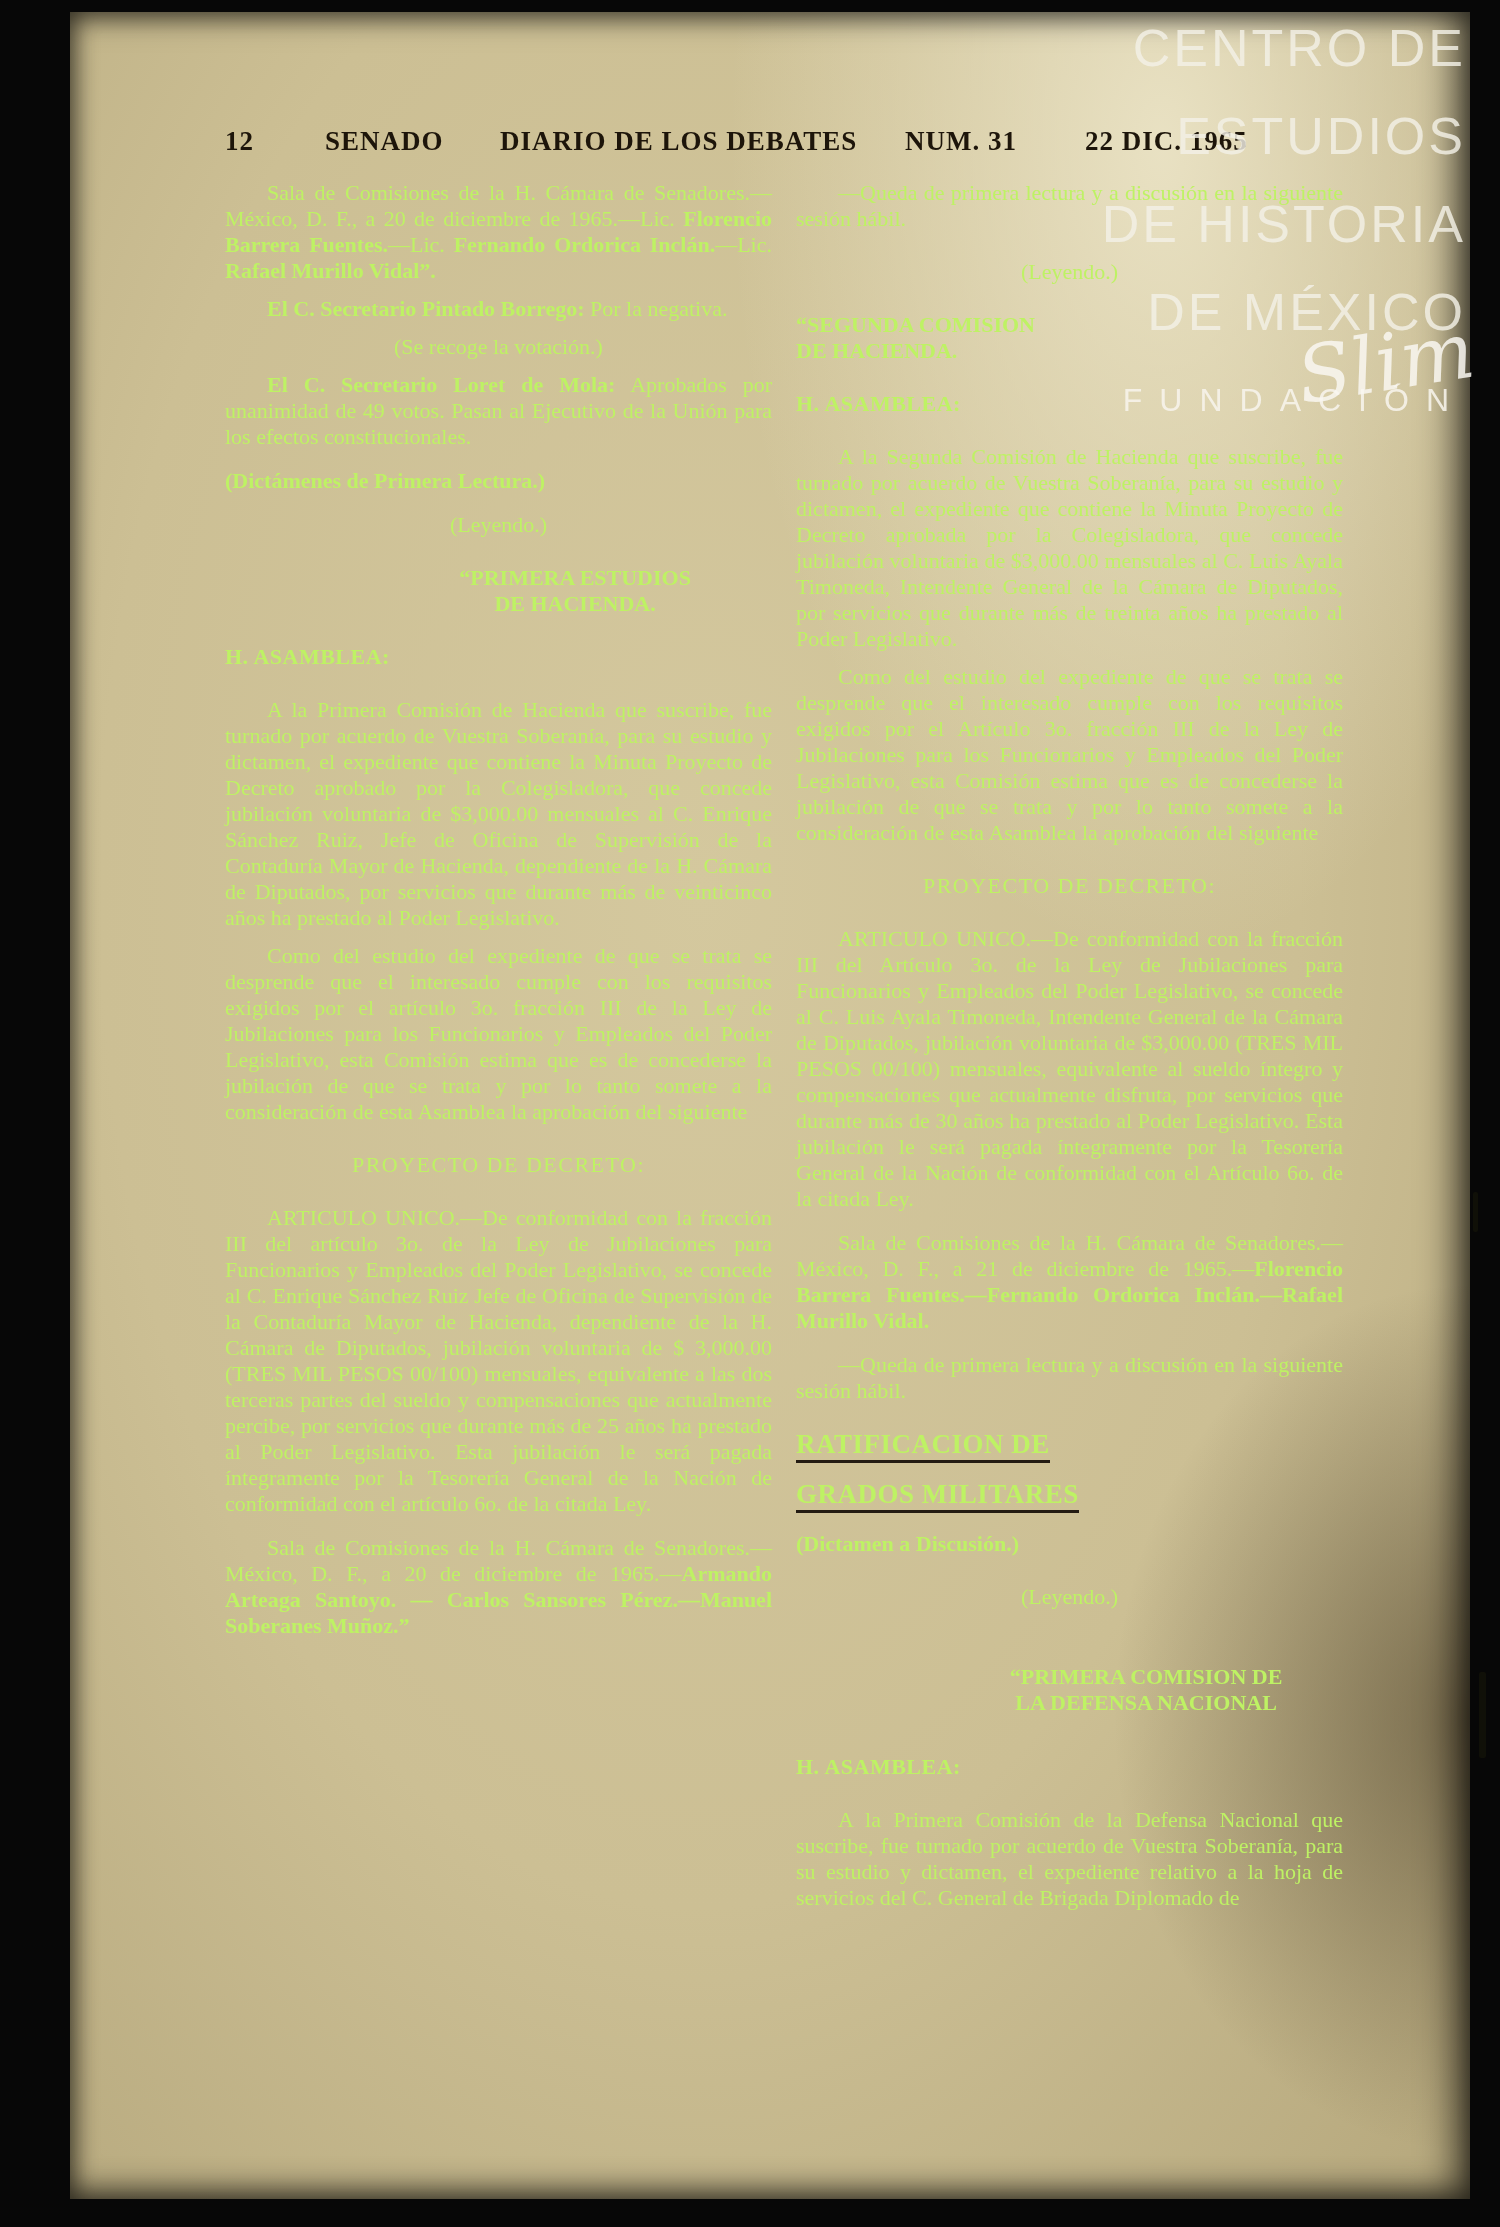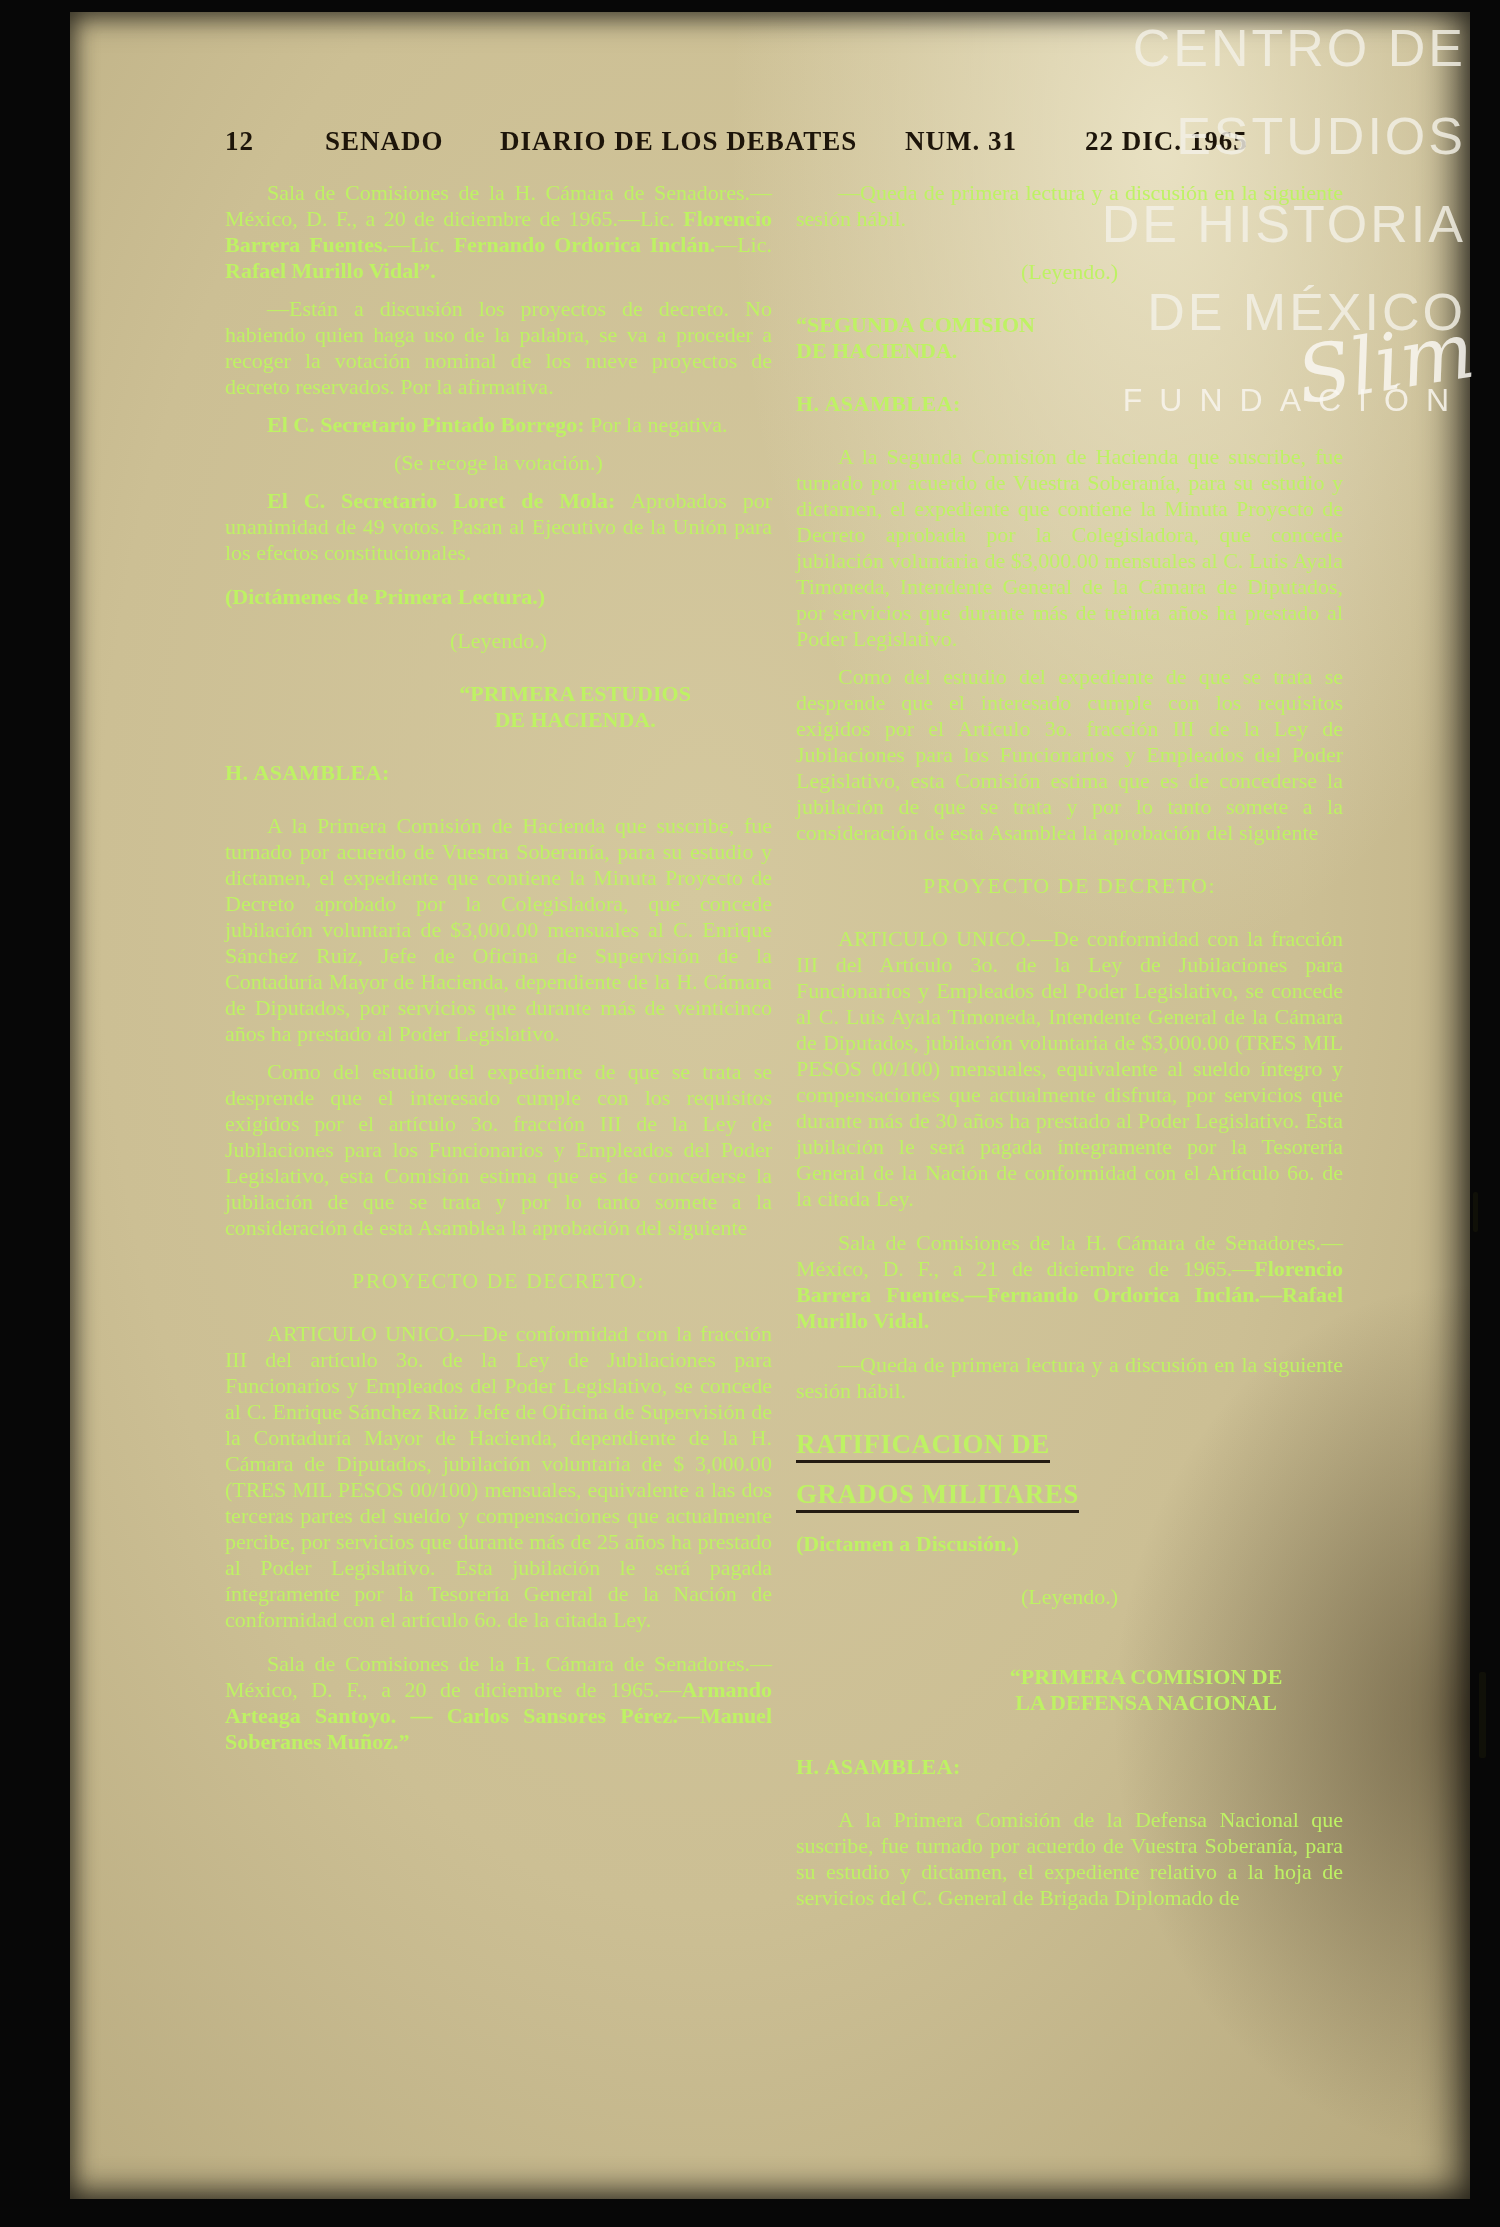--- a/index.html
+++ b/index.html
@@ -86,21 +86,20 @@
   <span style="left:225px">12</span>
   <span style="left:325px">SENADO</span>
   <span style="left:500px">DIARIO DE LOS DEBATES</span>
   <span style="left:905px">NUM. 31</span>
   <span style="left:1085px">22 DIC. 1965</span>
 </header>
 
 <div class="columns">
   <div class="col">
       <p class="blk para mt0"><span>Sala de Comisiones de la H. Cámara de Senadores.—México, D. F., a 20 de diciembre de 1965.—Lic. </span><span class="b">Florencio Barrera Fuentes.</span><span>—Lic. </span><span class="b">Fernando Ordorica Inclán.</span><span>—Lic. </span><span class="b">Rafael Murillo Vidal”.</span></p>
-      <p class="blk para"><span>—Están a discusión los proyectos de decreto. No habiendo quien haga uso de la palabra, se va a proceder a recoger la votación nominal de los nueve proyectos de decreto reservados. Por la afirmativa.</span></p>
       <p class="blk para"><span class="b">El C. Secretario Pintado Borrego:</span><span> Por la negativa.</span></p>
       <p class="blk center"><span>(Se recoge la votación.)</span></p>
       <p class="blk para"><span class="b">El C. Secretario Loret de Mola:</span><span> Aprobados por unanimidad de 49 votos. Pasan al Ejecutivo de la Unión para los efectos constitucionales.</span></p>
       <p class="blk label-bold mt-md"><span>(Dictámenes de Primera Lectura.)</span></p>
       <p class="blk center mt-md"><span>(Leyendo.)</span></p>
       <p class="blk comm-center mt-lg">
         <span class="ln">“PRIMERA ESTUDIOS</span>
         <span class="ln">DE HACIENDA.</span>
       </p>
       <p class="blk asamblea mt-lg"><span>H. ASAMBLEA:</span></p>

